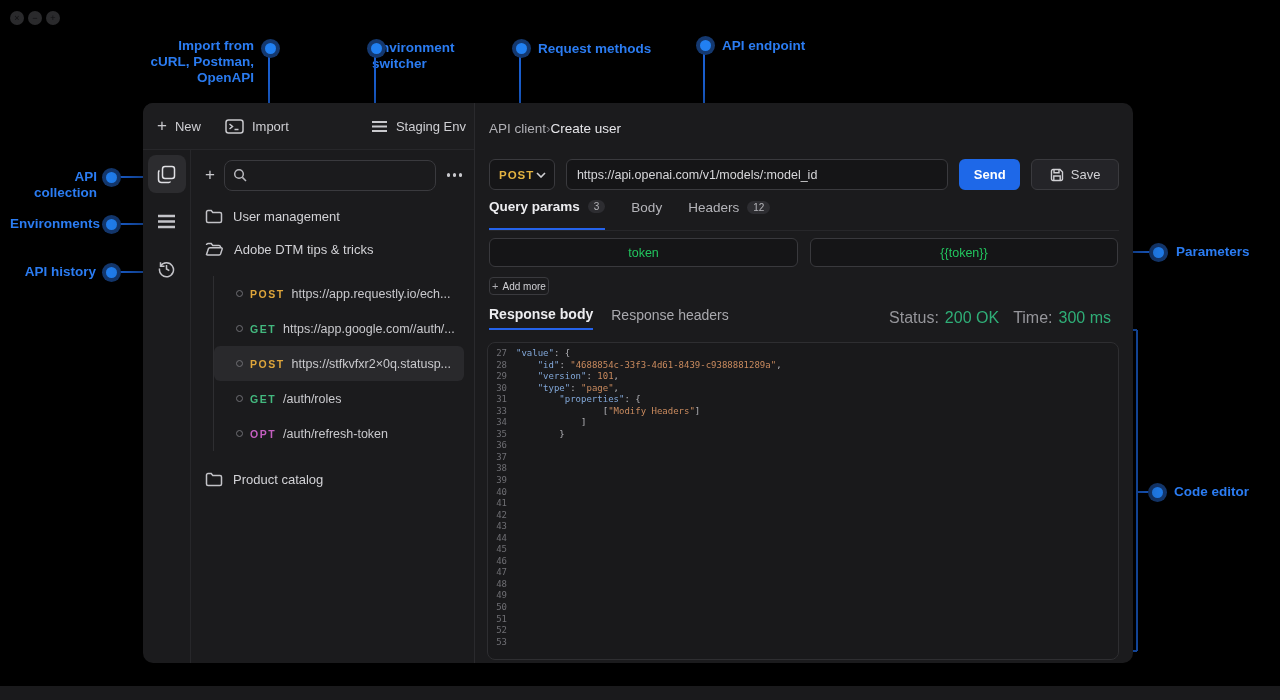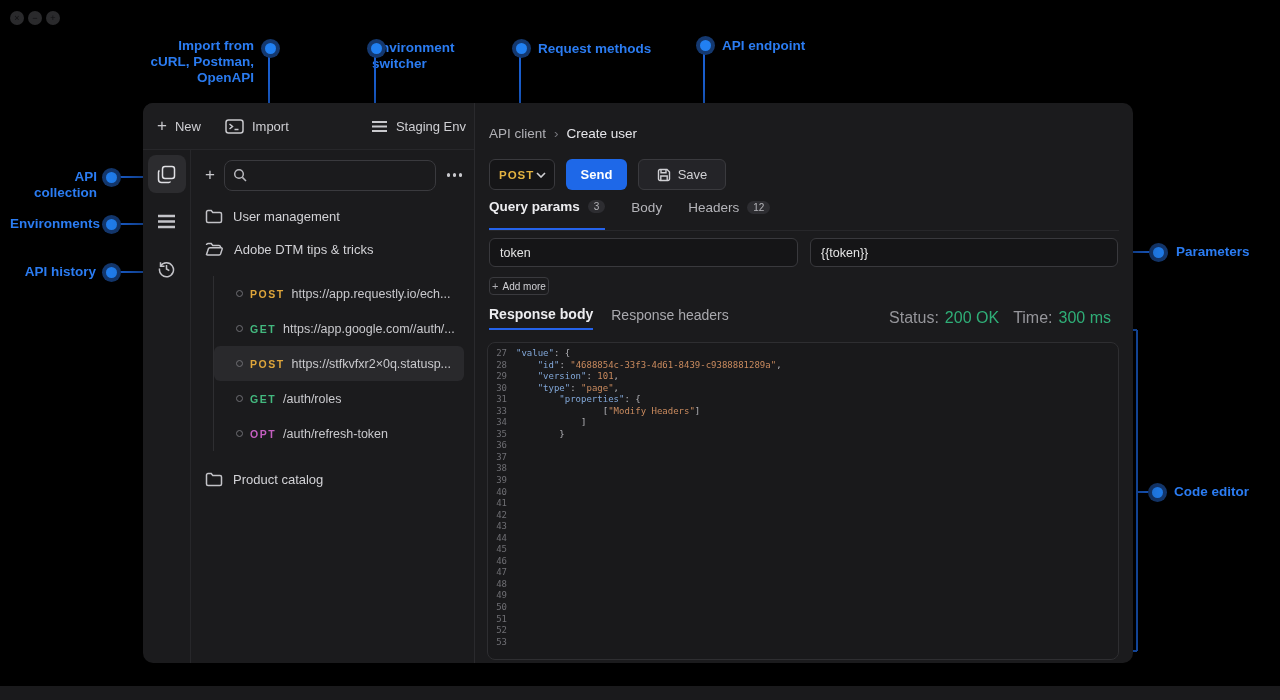--- a/index.html
+++ b/index.html
@@ -59,42 +59,42 @@
   .req-row { display:flex; align-items:center; gap:7px; height:35px; padding-left:22px;
     margin-right:10px; border-radius:6px; }
   .req-row.sel { background:#29292c; }
   .bullet { width:7px; height:7px; border-radius:50%; border:1.3px solid #6e6e73; flex:none; }
   .method { font-size:10.5px; font-weight:700; letter-spacing:1.5px; flex:none; }
   .url { font-size:12.5px; color:#c9c9cd; white-space:nowrap; overflow:hidden; text-overflow:ellipsis; }
   .folder-row.last { margin-top:12px; }
 
   
   .main { flex:1; display:flex; flex-direction:column; padding:0 14px; min-width:0; }
-  .crumbs { margin-top:18px; height:20px; display:flex; align-items:flex-end; gap:8px; font-size:13.5px; }
+  .crumbs { margin-top:18px; height:20px; display:flex; align-items:flex-start; gap:0; font-size:13.5px; }
   .crumb-a { color:#b0b0b5; } .crumb-sep { color:#77777c; } .crumb-b { color:#e6e6ea; }
 
   .req-bar { margin-top:18px; height:31px; display:flex; gap:11px; }
   .method-select { width:66px; background:#151517; border:1px solid #3a3a3e; border-radius:6px;
     display:flex; align-items:center; justify-content:space-between; padding:0 8px 0 9px; }
   .method-select .m { color:#e3b341; font-weight:700; font-size:11.5px; letter-spacing:1px; }
   .url-input { width:383px; background:#151517; border:1px solid #3a3a3e; border-radius:6px;
     color:#d7d7da; font-size:12.5px; padding:0 10px; outline:none; }
   .send-btn { width:61px; background:#1e68e8; border:none; border-radius:6px; color:#fff;
     font-size:13px; font-weight:600; }
   .save-btn { width:88px; background:#242428; border:1px solid #3a3a3e; border-radius:6px;
     color:#d0d0d4; font-size:13px; display:flex; align-items:center; justify-content:center; gap:7px; }
 
   .tabs { margin-top:15px; height:26px; display:flex; gap:26px; border-bottom:1px solid #27272a; }
   .tab { display:flex; align-items:center; gap:8px; color:#b4b4b9; font-size:13.5px; padding-bottom:20px; }
   .tab.active { color:#ededf0; font-weight:600; border-bottom:2px solid #2563eb; }
   .badge { background:#2d2d31; color:#b4b4b9; font-size:10px; border-radius:8px; padding:1px 6px; font-weight:400; }
 
   .param-row { margin-top:7px; height:29px; display:flex; gap:12px; }
-  .param-input { background:#151517; border:1px solid #39393d; border-radius:6px; color:#e5e5e5;
-    font-size:12.5px; padding:0 10px; outline:none; }
+  .param-input { background:#151517; border:1px solid #39393d; border-radius:6px; color:#22c55e;
+    font-size:12.5px; padding:0 10px; outline:none;text-align:center; }
   .pk { width:309px; } .pv { width:308px; }
   .add-more { margin-top:10px; height:18px; width:60px; background:none; border:1px solid #3a3a3e;
     border-radius:4px; color:#d0d0d4; font-size:10px; display:flex; align-items:center; gap:4px;
     justify-content:center; }
   .add-more .p { font-size:11px; color:#aeaeb3; }
 
   .resp-row { margin-top:11px; height:23px; display:flex; align-items:center; }
   .rtab { font-size:14px; color:#a9a9ae; padding-bottom:6px; margin-right:18px; }
   .rtab.active { color:#ededf0; font-weight:700; border-bottom:2px solid #2563eb; }
   .resp-meta { margin-left:auto; display:flex; gap:6px; font-size:16px; align-items:center; }
@@ -306,20 +306,21 @@
 
       <div class="req-bar">
         <div class="method-select">
           <span class="m">POST</span>
           <span>
             <svg width="10" height="6" viewBox="0 0 10 6" fill="none" stroke="#cfcfd3" stroke-width="1.6">
               <path d="M1 1l4 4 4-4"></path>
             </svg>
           </span>
         </div>
+        <input class="url-input" value="https://api.openai.com/v1/models/:model_id" style="">
         <button class="send-btn">Send</button>
         <div class="save-btn">
           <span>
             <svg width="14" height="14" viewBox="0 0 14 14" fill="none" stroke="#d0d0d4" stroke-width="1.4">
               <path d="M1.5 3a1.5 1.5 0 0 1 1.5-1.5h7L12.5 4v7a1.5 1.5 0 0 1-1.5 1.5H3A1.5 1.5 0 0 1 1.5 11z"></path>
               <path d="M4 1.8v3h5v-3"></path>
                 <path d="M3.8 12.3V8h6.4v4.3"></path>
             </svg>
           </span>
           <span>Save</span>

